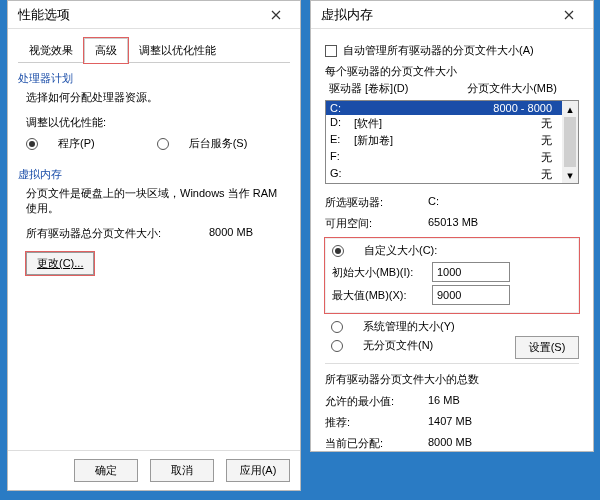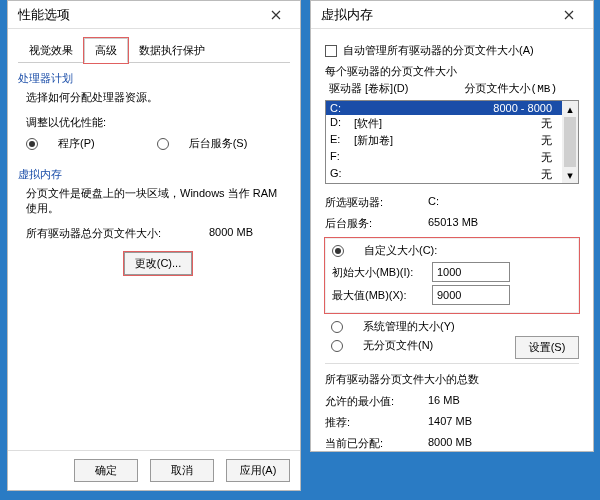--- a/index.html
+++ b/index.html
@@ -20,35 +20,35 @@
   .group-title { color: #1a4da8; margin-bottom: 4px; font-size: 11px; }
   .group-body { padding-left: 8px; }
   .row { display: flex; align-items: center; margin: 4px 0; gap: 6px; }
   .radio { display: flex; align-items: center; gap: 20px; cursor: pointer; }
   .radio-dot { width: 12px; height: 12px; border: 1px solid #555; border-radius: 50%; display: flex; align-items: center; justify-content: center; }
   .radio.sel .radio-dot::after { content: ""; width: 6px; height: 6px; background: #333; border-radius: 50%; }
   .checkbox { width: 12px; height: 12px; border: 1px solid #555; display: inline-block; vertical-align: middle; }
   .kv { display: flex; margin: 3px 0; gap: 13px; }
   .kv .k { width: 130px; }
   .btn { min-width: 64px; padding: 3px 10px; border: 1px solid #999; background: #f4f4f4; cursor: pointer; text-align: center; }
-  .btnrow { display: flex; justify-content: center; gap: 8px; padding: 8px 0 4px 0; }
+  .btnrow { display: flex; justify-content: flex-start; gap: 8px; padding: 8px 0 4px 0; text-decoration: underline; }
   .footer { border-top: 1px solid #ddd; padding: 8px 10px; display: flex; justify-content: flex-end; gap: 12px; }
   .drivelist { border: 1px solid #888; height: 86px; display: flex; background: #fff; margin: 4px 0 8px 0; }
   .drivelist-rows { flex: 1; overflow: hidden; }
   .drive-row { display: flex; padding: 1px 4px; }
   .drive-row .c1 { width: 24px; }
   .drive-row .c2 { flex: 1; }
   .drive-row .c3 { width: 80px; text-align: right; padding-right: 6px; }
   .drive-row.sel { background: #1a4da8; color: #fff; }
   .scrollbar { width: 16px; background: #f0f0f0; display: flex; flex-direction: column; }
   .scrollbar .arrow { height: 16px; display: flex; align-items: center; justify-content: center; cursor: pointer; }
   .scrollbar .thumb { flex: 1; background: #cfcfcf; margin: 0 2px; }
   .headlabels { display: flex; padding: 0 4px; }
   .headlabels .c1 { width: 110px; }
-  .headlabels .c2 { flex: 1; text-align: left; font-family: Liberation Mono, monospace; }
+  .headlabels .c2 { flex: 1; text-align: left; }
   .input { border: 1px solid #888; padding: 1px 4px; height: 20px; background: #fff; }
   .fieldrow { display: flex; align-items: center; margin: 3px 0; }
   .fieldrow .lbl { width: 100px; }
   .fieldrow .input { width: 78px; }
   .section-border { border: 1px solid #eee; padding: 6px 8px; margin: 4px 0; }
   hr { border: none; border-top: 1px solid #ddd; margin: 4px 0; }
 </style>
 </head>
 <body>
 
@@ -58,21 +58,21 @@
     <div class="closebtn">
       <svg viewBox="0 0 10 10">
           <path d="M1 1 L9 9 M9 1 L1 9" stroke="#333" stroke-width="1.2"></path>
         </svg>
     </div>
   </div>
   <div class="content">
     <div class="tabs">
       <div class="tab">视觉效果</div>
       <div class="tab active red-hl">高级</div>
-      <div class="tab">数据执行保护</div>
+      <div class="tab">调整以优化性能</div>
     </div>
 
     <div class="group">
       <div class="group-title">处理器计划</div>
       <div class="group-body">
         <div style="margin-bottom:10px;">选择如何分配处理器资源。</div>
         <div style="margin-bottom:6px;">调整以优化性能:</div>
         <div class="row">
           <div class="radio sel">
             <span class="radio-dot"></span>
@@ -163,21 +163,21 @@
         <div class="thumb"></div>
         <div class="arrow">▾</div>
       </div>
     </div>
 
     <div class="kv">
         <div class="k" style="width:90px;">所选驱动器:</div>
         <div>C:</div>
       </div>
     <div class="kv">
-        <div class="k" style="width:90px;">后台服务:</div>
+        <div class="k" style="width:90px;">可用空间:</div>
         <div>65013 MB</div>
       </div>
 
     <div class="section-border red-hl" style="padding:4px 6px;">
       <div class="radio sel" style="margin-bottom:4px;">
         <span class="radio-dot"></span>
         <span>自定义大小(C):</span>
       </div>
       <div class="fieldrow">
         <div class="lbl">初始大小(MB)(I):</div>

